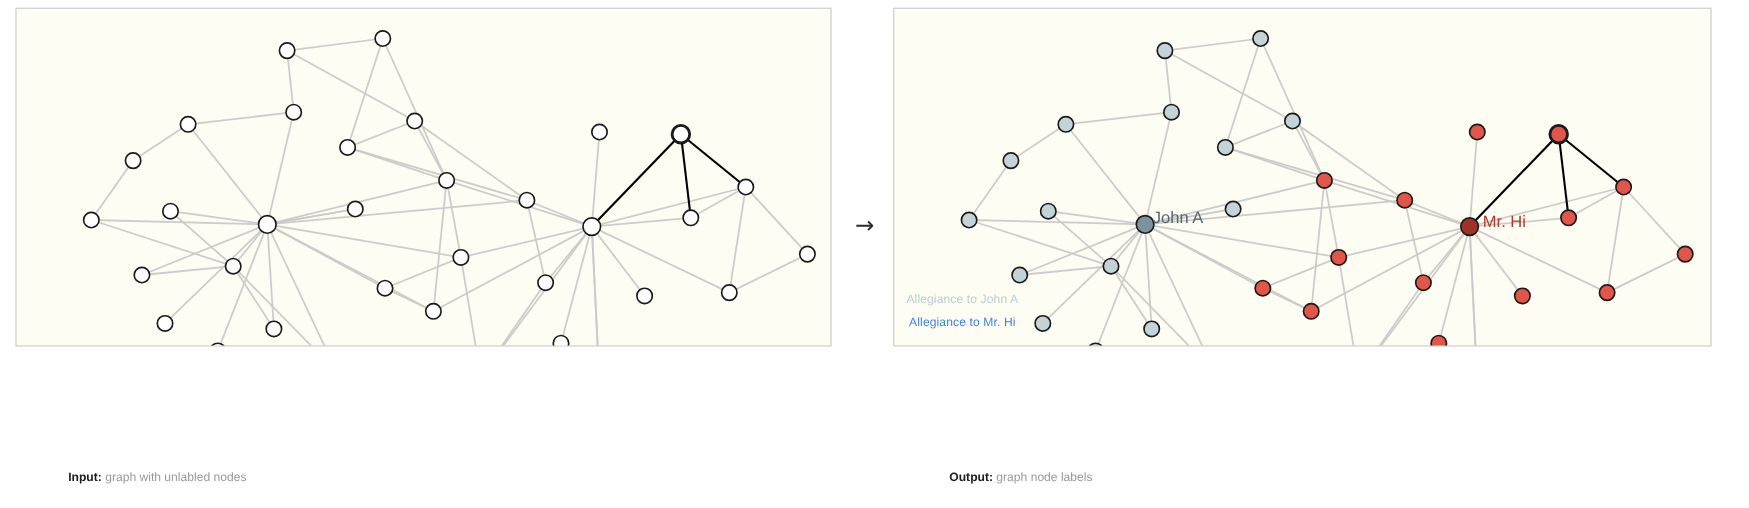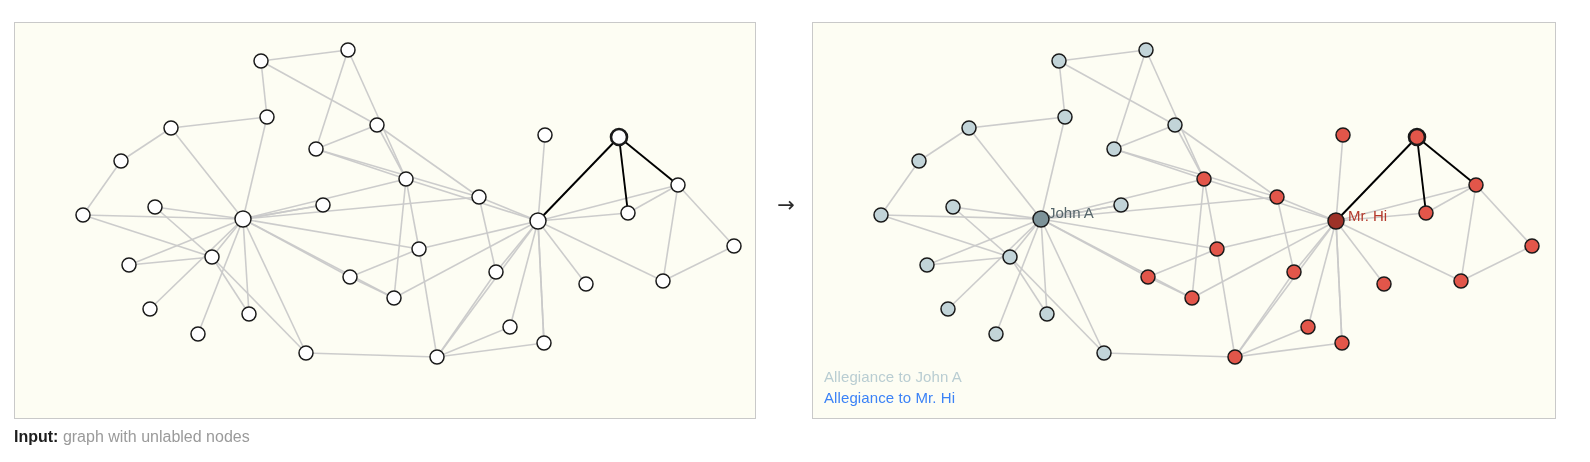--- a/index.html
+++ b/index.html
@@ -5,47 +5,47 @@
   html,body{margin:0;padding:0;}
   body{
     width:1590px;height:462px;
     background:#ffffff;
     font-family:"Liberation Sans", sans-serif;
     overflow:hidden;
   }
   .stage{position:relative;width:1590px;height:462px;}
 
   .panel{
-    position:absolute;top:22px;height:397px;
+    position:absolute;top:7px;height:308px;
     background:#fdfdf3;
     border:1px solid #c9c9c9;
     box-sizing:border-box;
     overflow:hidden;
   }
   #panel-input{left:14px;width:742px;}
   #panel-output{left:812px;width:744px;}
 
   .panel svg{position:absolute;left:0;top:0;display:block;}
 
   .arrow{
     position:absolute;left:770px;top:193px;
     width:32px;height:24px;
     font-size:21px;line-height:24px;color:#2b2b2b;
     text-align:center;
     font-family:"DejaVu Sans", sans-serif;
   }
 
   .legend{position:absolute;left:11px;bottom:10px;}
-  .legend div{font-size:15px;line-height:21px;letter-spacing:.1px;}
+  .legend div{font-size:11px;line-height:21px;letter-spacing:.1px;text-align:center;}
   .legend-a{color:#b9cdd2;}
   .legend-b{color:#3b82f6;}
 
   .caption{
     position:absolute;top:428px;
-    font-size:16px;color:#9a9a9a;white-space:nowrap;
+    font-size:11px;color:#9a9a9a;white-space:nowrap;margin-left:48px;
   }
   .caption b{color:#1d1d1d;font-weight:bold;}
   #caption-input{left:14px;}
   #caption-output{left:815px;}
 
   .nlabel{font-family:"Liberation Sans", sans-serif;font-size:15px;}
 </style>
 </head>
 <body>
 
@@ -269,14 +269,18 @@
       <div class="legend-a">Allegiance to John A</div>
       <div class="legend-b">Allegiance to Mr. Hi</div>
     </div>
   </div>
 
   <div class="caption" id="caption-input">
     <b>Input:</b>
     <span>graph with unlabled nodes</span>
   </div>
 
+  <div class="caption" id="caption-output">
+    <b>Output:</b>
+    <span>graph node labels</span>
+  </div>
 
 </div>
 
 </body></html>

